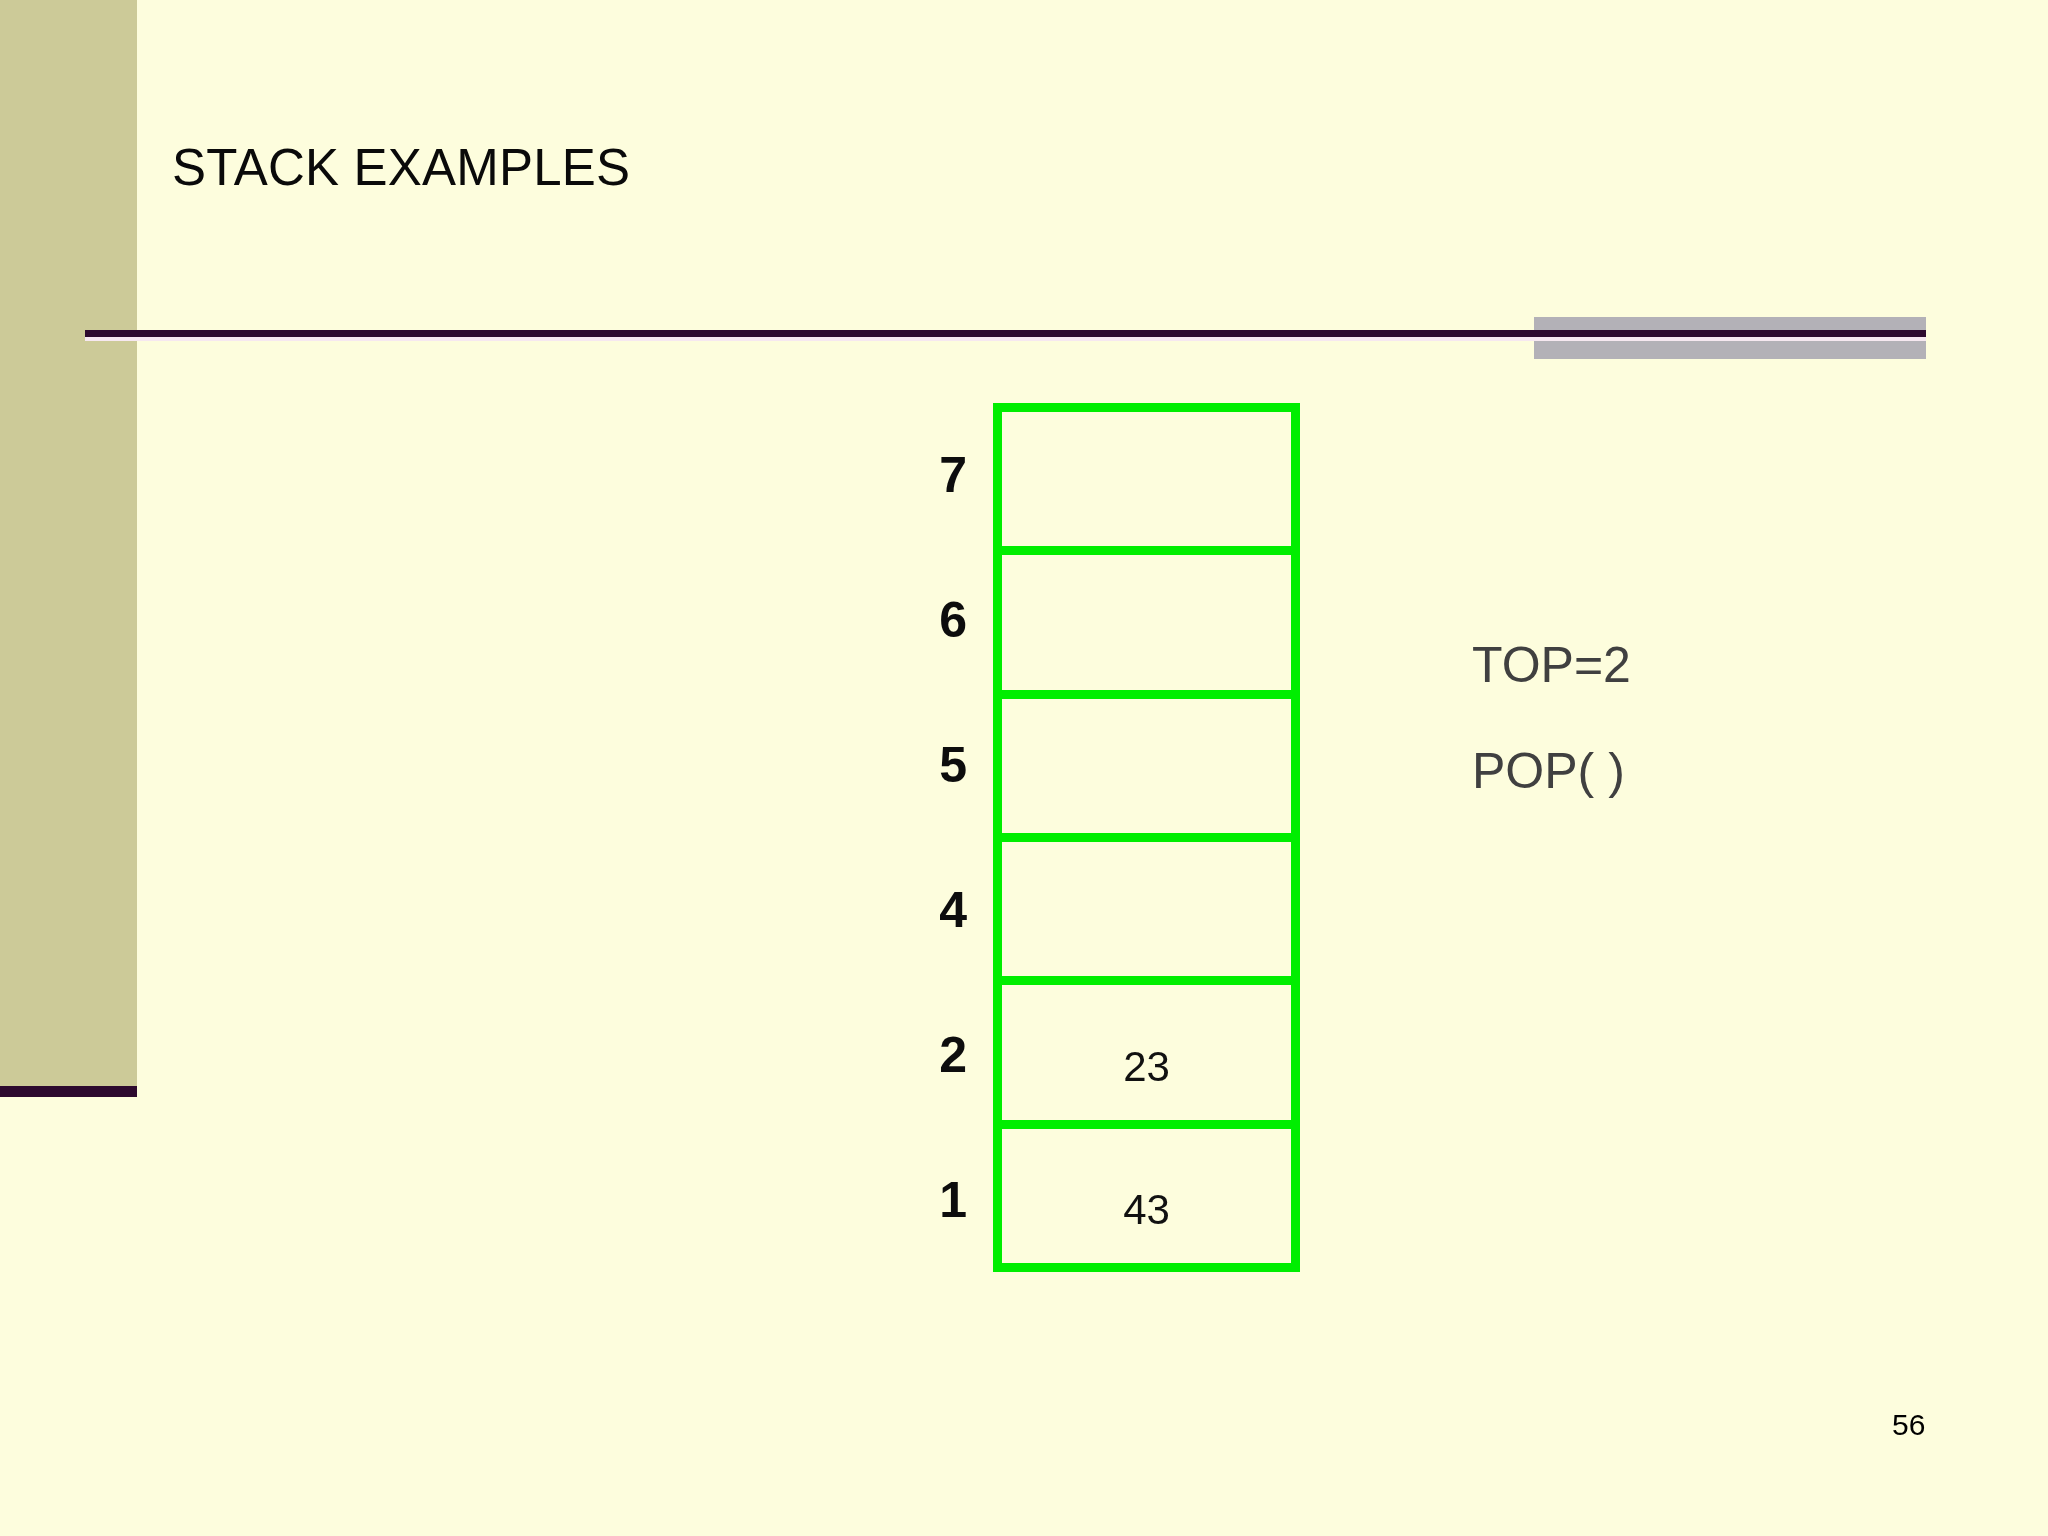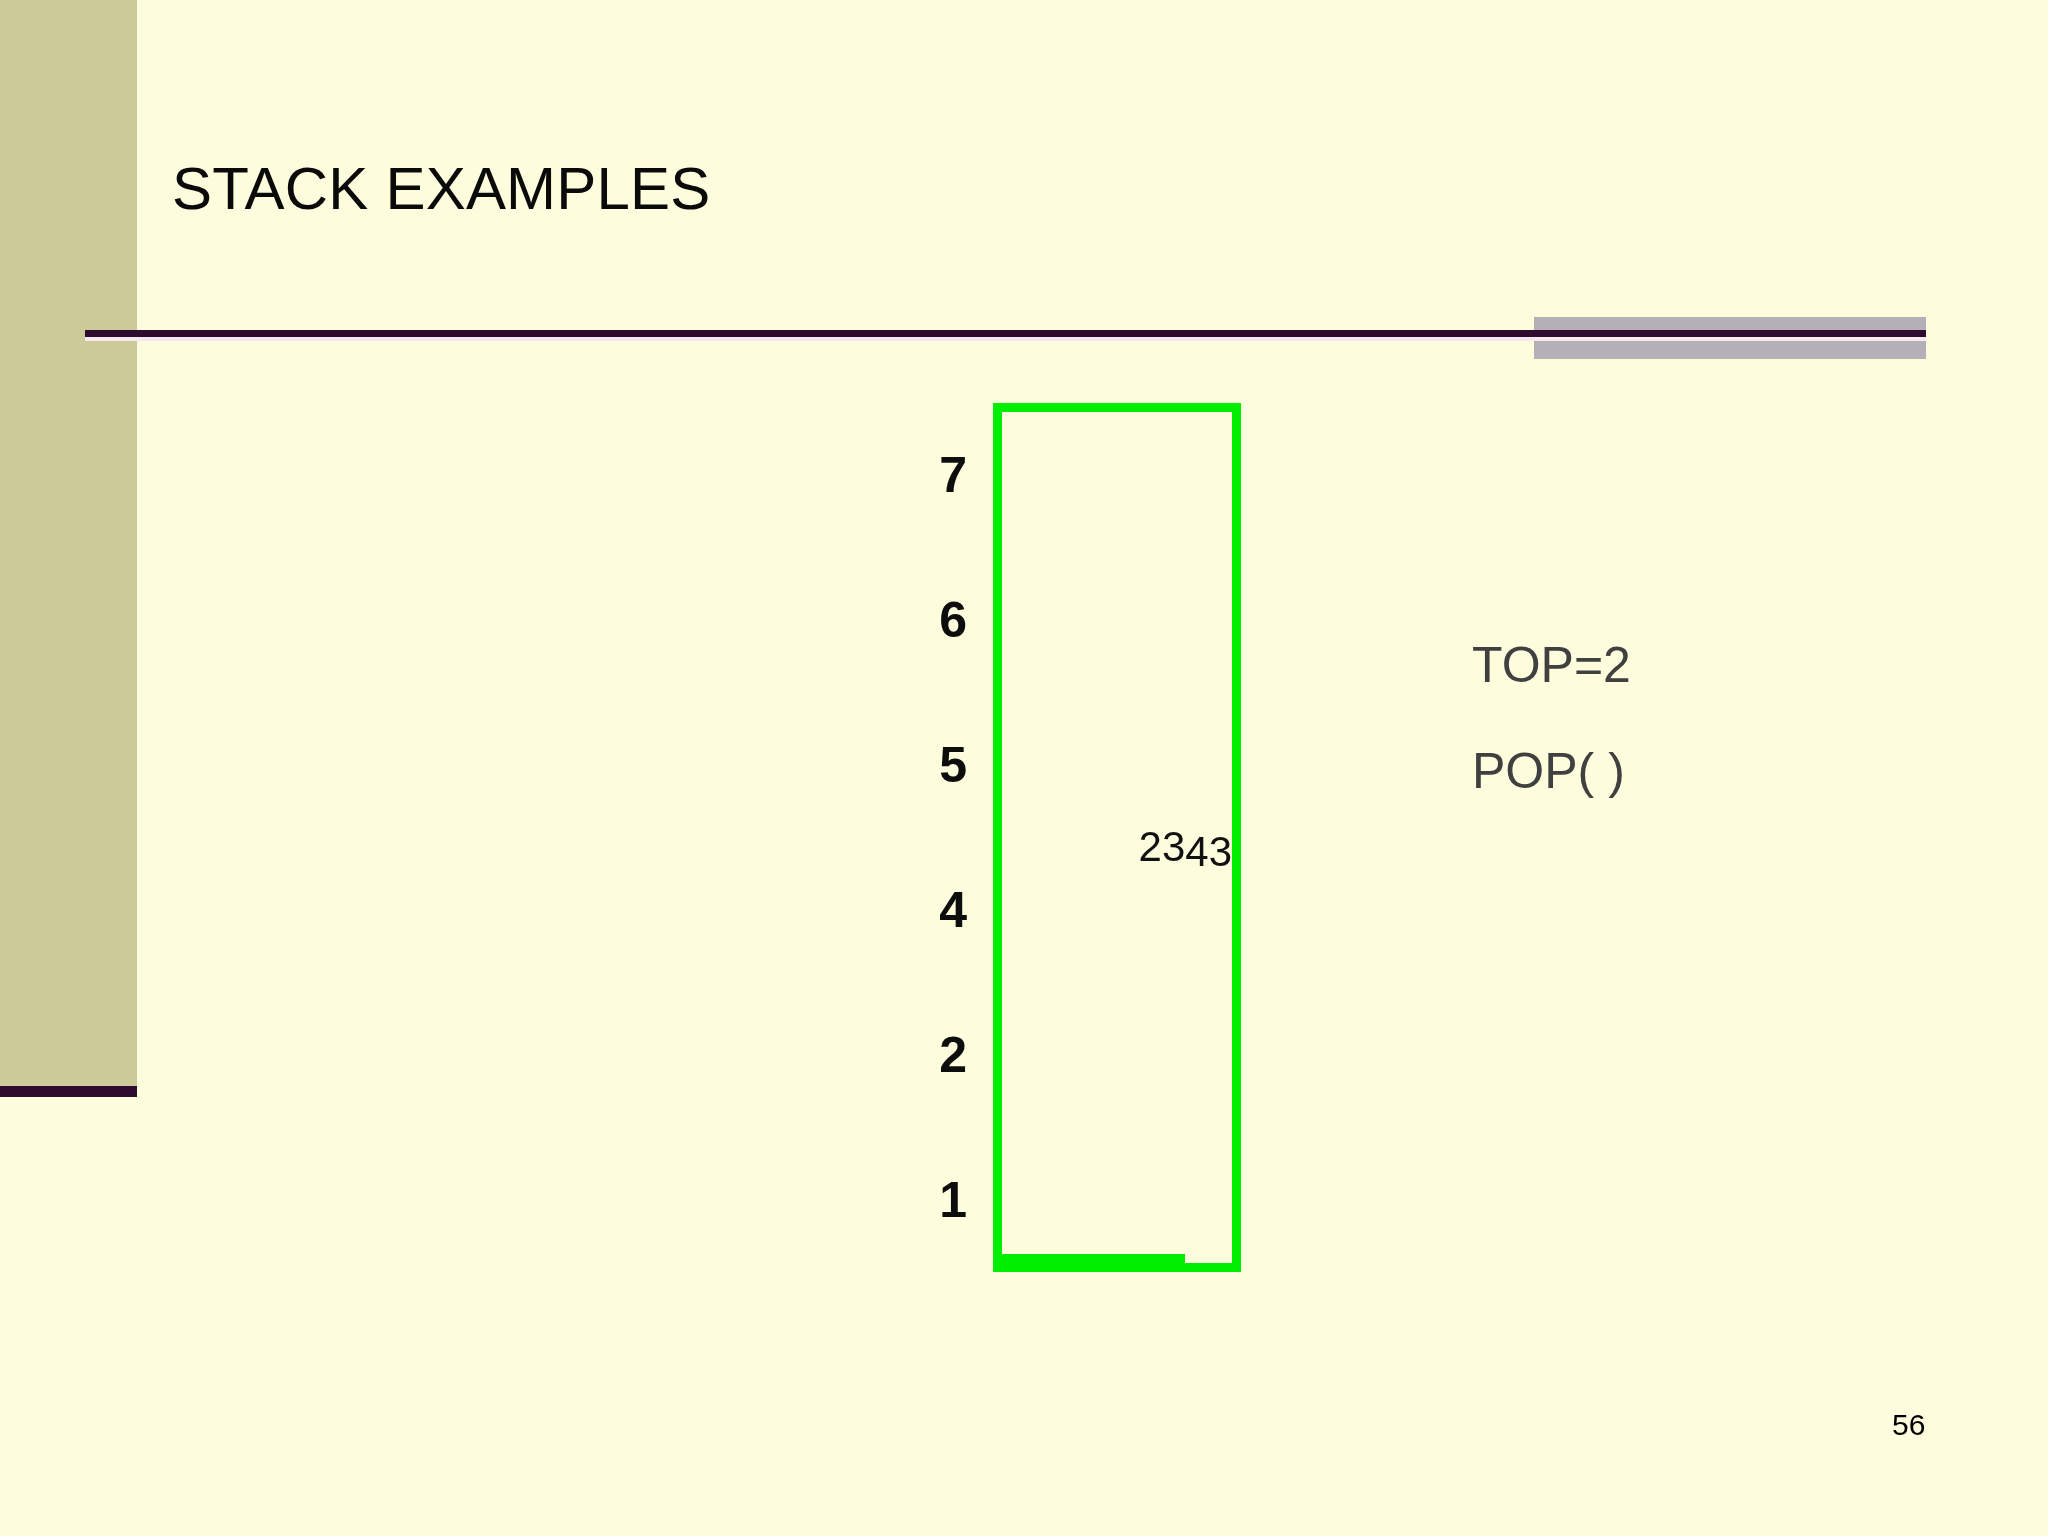--- a/index.html
+++ b/index.html
@@ -36,22 +36,22 @@
     top: 1086px;
     width: 137px;
     height: 11px;
     background: #2d0a2e;
   }
 
   
   .title {
     position: absolute;
     left: 172px;
-    top: 156px;
-    font-size: 60px;
+    top: 140px;
+    font-size: 51px;
     line-height: 1.1;
     color: #0a0a0a;
     letter-spacing: 0.2px;
     white-space: nowrap;
   }
 
   
   .grey-tab {
     position: absolute;
     left: 1534px;
@@ -82,26 +82,26 @@
     position: absolute;
     left: 905px;
     top: 403px;
     width: 400px;
     height: 872px;
   }
   .stack-box {
     position: absolute;
     left: 88px;
     top: 0px;
-    width: 248px;
+    width: 307px;
     height: 869px;
     border: 9px solid #00ee00;
     box-sizing: border-box;
     display: flex;
-    flex-direction: row;
+    flex-direction: column;
     justify-content: flex-end;
   }
   .stack-cell {
     position: relative;
     flex: 1 1 0;
     border-bottom: 9px solid #00ee00;
     box-sizing: border-box;
     display: flex;
     align-items: center;
     justify-content: center;

